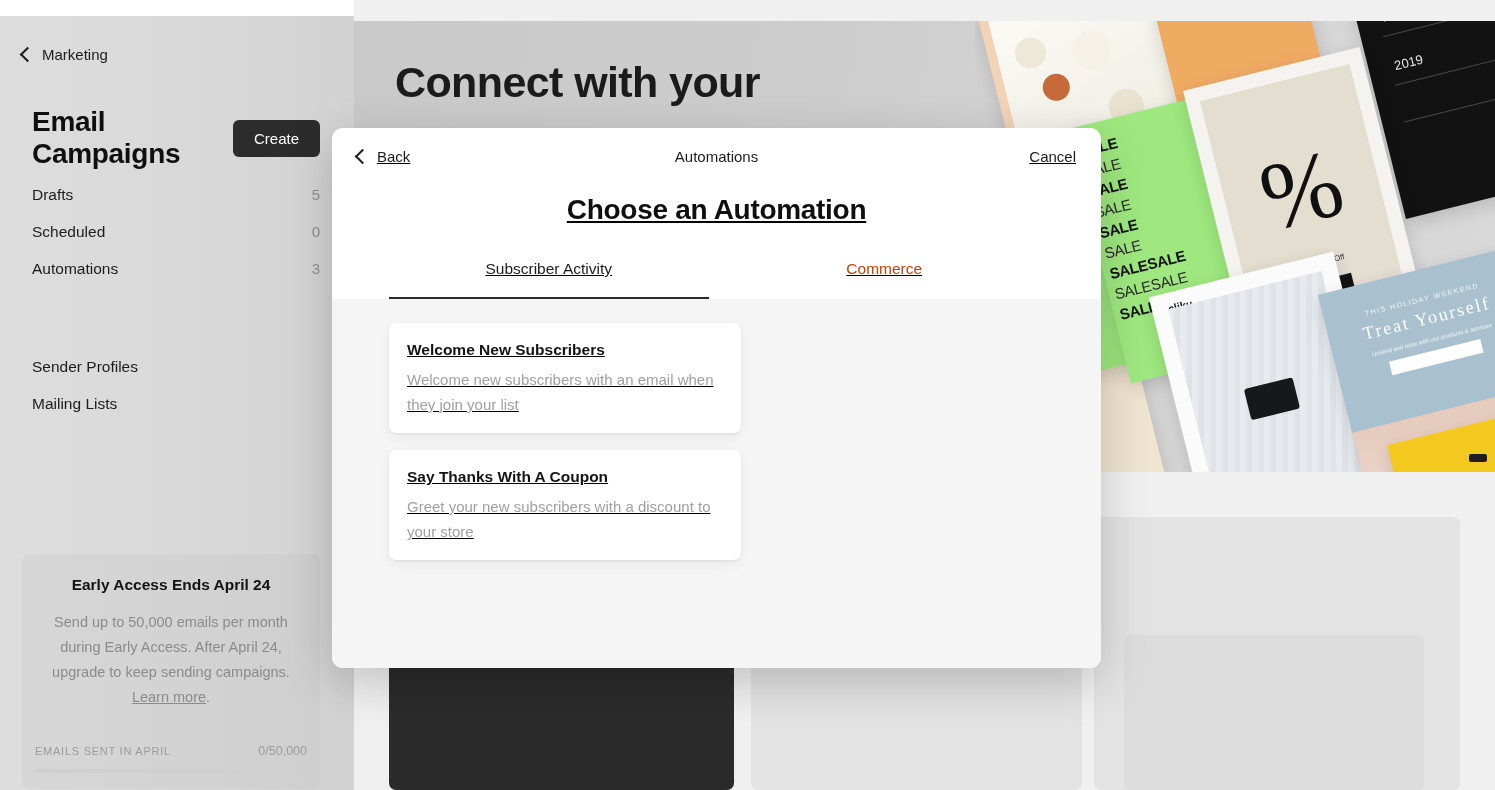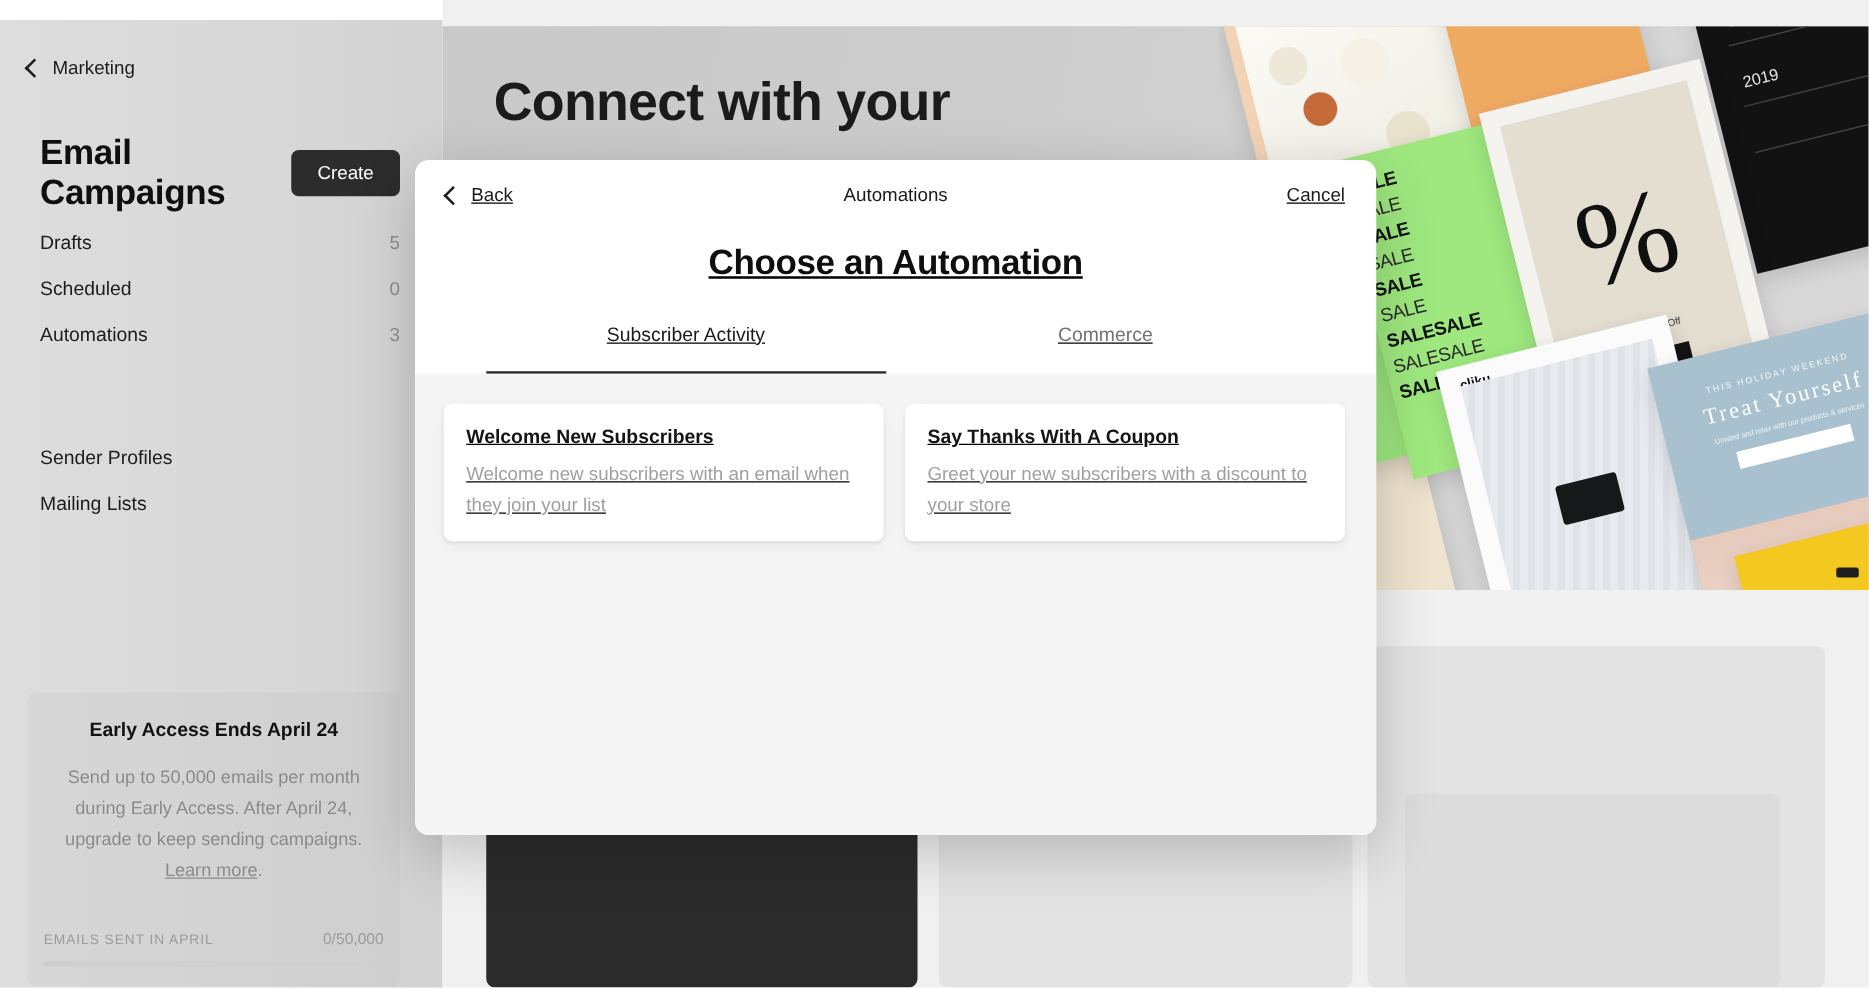--- a/index.html
+++ b/index.html
@@ -149,23 +149,23 @@
   .modal-back { display:flex; align-items:center; gap:9px; font-size:15px; color:#1b1b1b; cursor:pointer; }
   .modal-kicker {
     position:absolute; left:0; right:0; text-align:center; font-size:15px; color:#1b1b1b;
     pointer-events:none;
   }
   .modal-cancel { margin-left:auto; font-size:15px; color:#1b1b1b; cursor:pointer; z-index:2; }
   .modal-title { text-align:center; font-size:28px; font-weight:bold; color:#0f0f0f;
     margin-top: 9px; letter-spacing:-0.3px; }
   .tabs { display:flex; margin-top: 34px; padding: 0 57px; gap: 16px; }
   .tab { flex:1; text-align:center; font-size:15.5px; padding-bottom: 19px;
-    color:#737373; cursor:pointer; border-bottom: 2.5px solid transparent; }
+    color:#c2410c; cursor:pointer; border-bottom: 2.5px solid transparent; }
   .tab.active { color:#1b1b1b; border-bottom-color:#2a2a2a; }
-  .modal-body { flex:1; background:#f5f5f5; padding: 24px 23px; overflow:hidden; }
+  .modal-body { flex:1; background:#f5f5f5; padding: 24px 57px; overflow:hidden; }
   .cards { display:flex; flex-wrap:wrap; gap: 17px; }
   .auto-card {
     width: 352px; height: 110px; background:#ffffff; border-radius:7px;
     padding: 18px 18px 0 18px; cursor:pointer;
     box-shadow: 0 1px 3px rgba(0,0,0,0.07), 0 5px 14px rgba(0,0,0,0.05);
   }
   .auto-card.tall { height: 111px; }
   .auto-title { font-size:15.5px; font-weight:bold; color:#141414; margin-bottom:8px; }
   .auto-desc { font-size:15px; color:#a0a0a0; line-height:25px; }
 </style>

